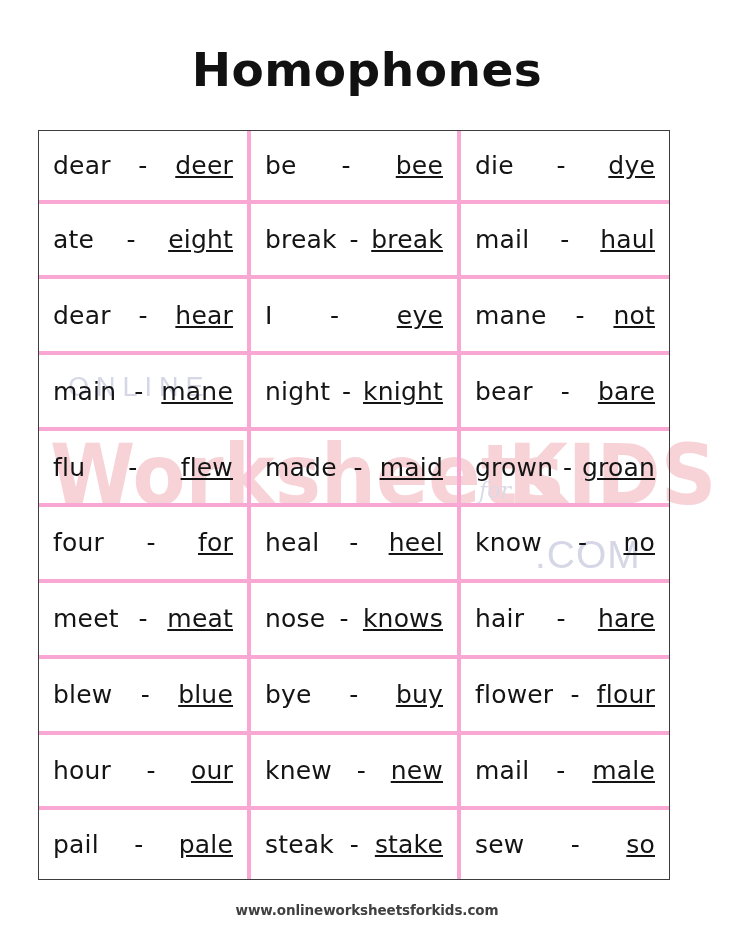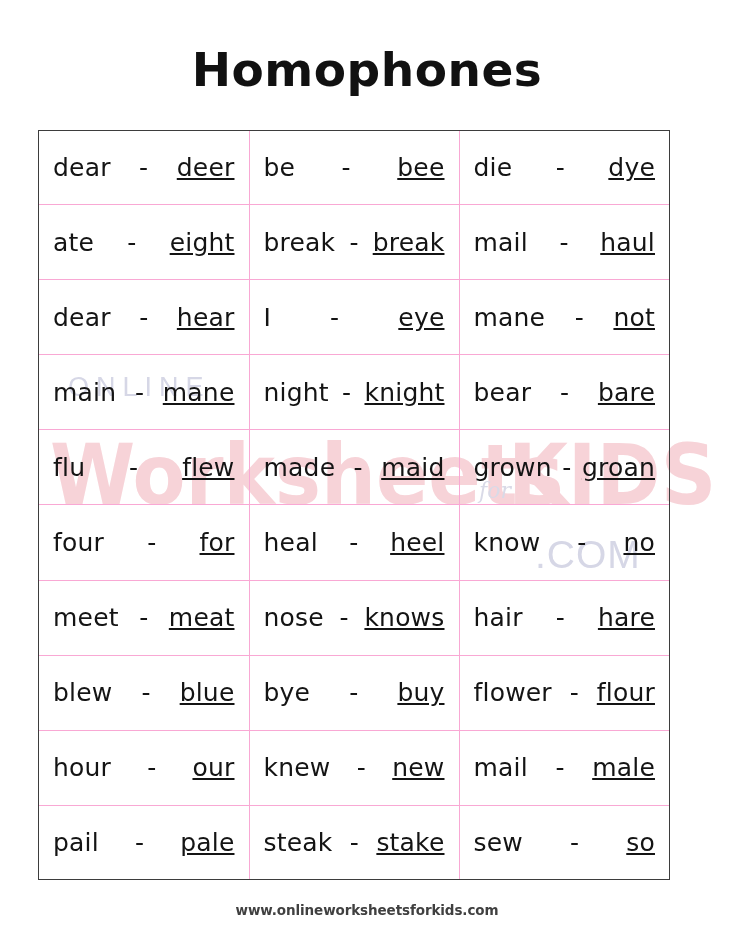--- a/index.html
+++ b/index.html
@@ -119,21 +119,21 @@
     background: transparent;
   }
   table.homophone-table {
     width: 100%;
     height: 100%;
     border-collapse: collapse;
     table-layout: fixed;
     background: transparent;
   }
   table.homophone-table td {
-    border: 1px solid #f9a8d4;
+    border: 4px solid #f9a8d4;
     padding: 0 14px;
     vertical-align: middle;
     background: transparent;
   }
   table.homophone-table tr:first-child td { border-top: none; }
   table.homophone-table tr:last-child td { border-bottom: none; }
   table.homophone-table td:first-child { border-left: none; }
   table.homophone-table td:last-child { border-right: none; }
 
   .pair {

